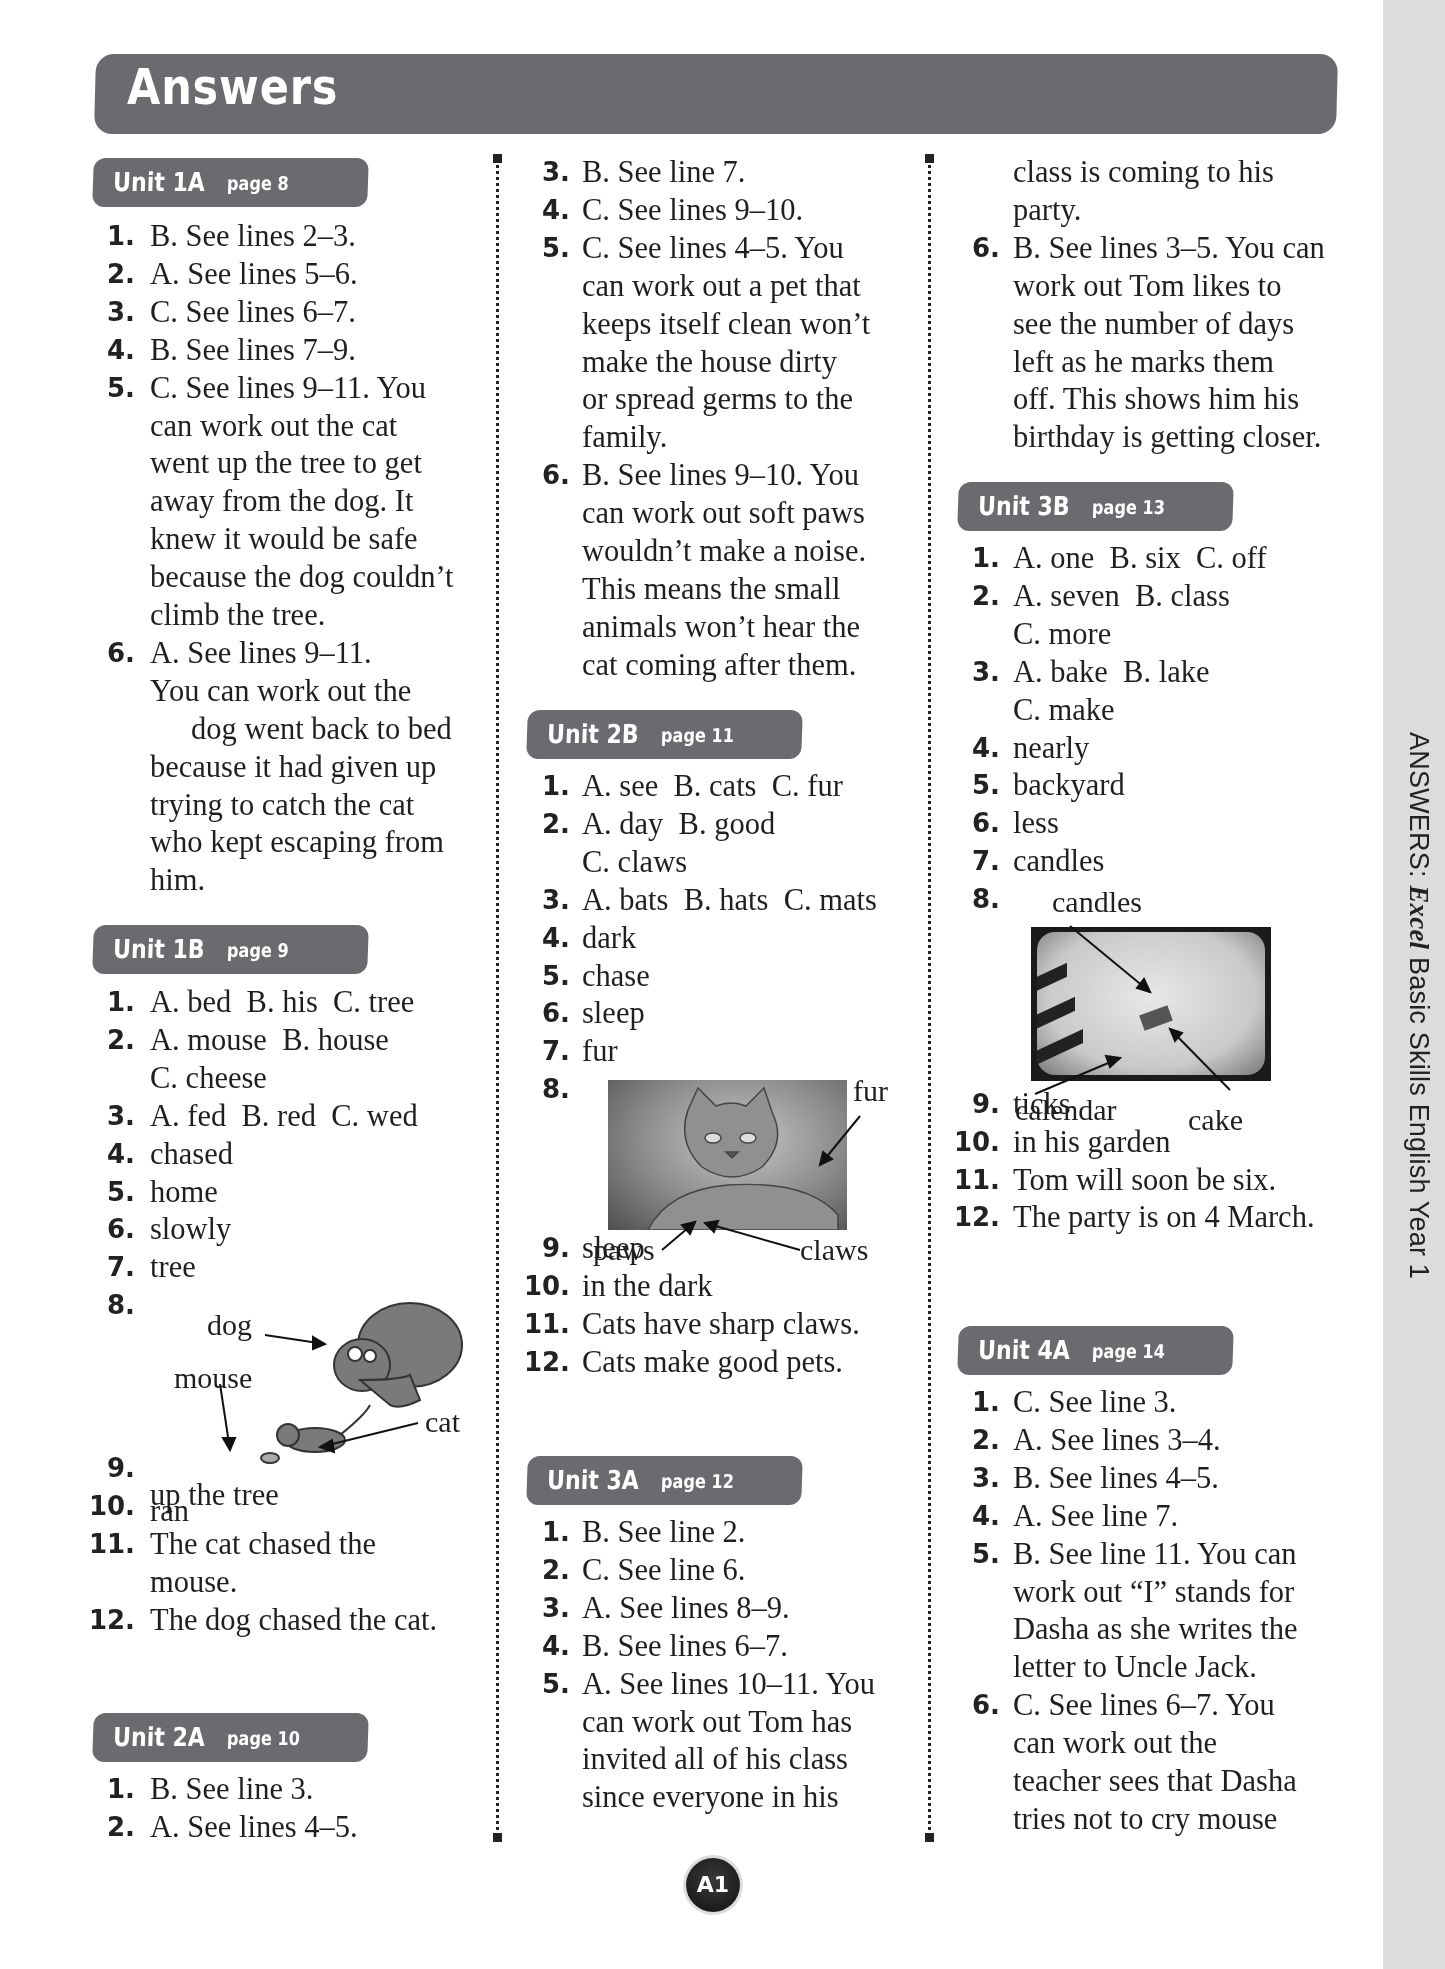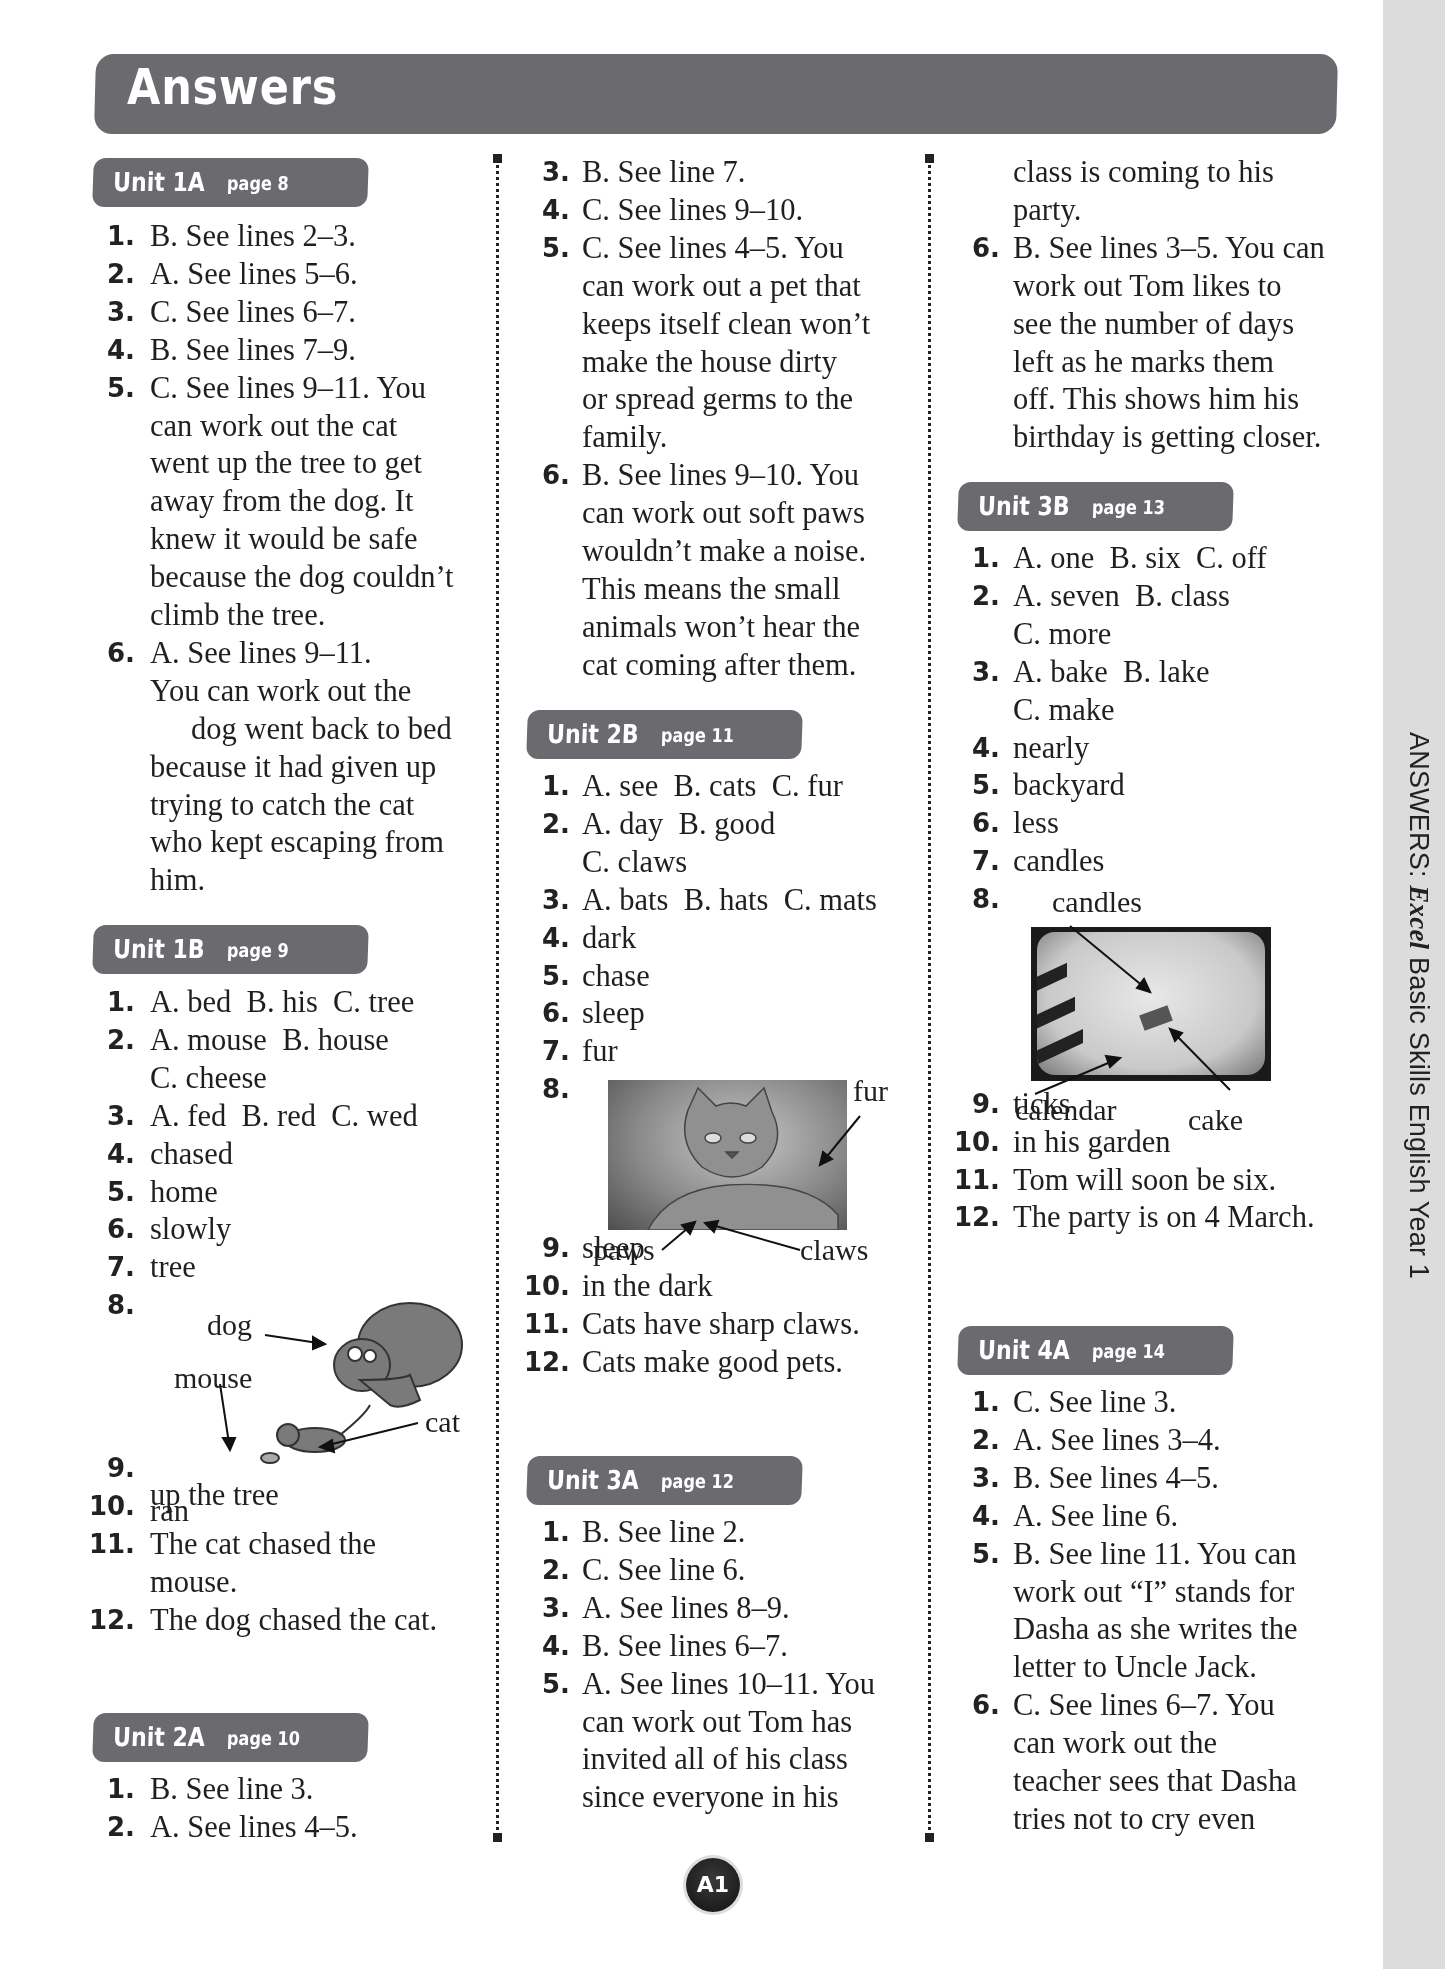--- a/index.html
+++ b/index.html
@@ -219,31 +219,31 @@
     <div class="txt" style="left: 1013px; top: 1161.56px;">Tom will soon be six.</div>
     <div class="num" style="left: 950px; top: 1199.46px;">12.</div>
     <div class="txt" style="left: 1013px; top: 1199.46px;">The party is on 4 March.</div>
     <div class="num" style="left: 950px; top: 1384px;">1.</div>
     <div class="txt" style="left: 1013px; top: 1384px;">C. See line 3.</div>
     <div class="num" style="left: 950px; top: 1421.9px;">2.</div>
     <div class="txt" style="left: 1013px; top: 1421.9px;">A. See lines 3–4.</div>
     <div class="num" style="left: 950px; top: 1459.8px;">3.</div>
     <div class="txt" style="left: 1013px; top: 1459.8px;">B. See lines 4–5.</div>
     <div class="num" style="left: 950px; top: 1497.7px;">4.</div>
-    <div class="txt" style="left: 1013px; top: 1497.7px;">A. See line 6.</div>
+    <div class="txt" style="left: 1013px; top: 1497.7px;">A. See line 7.</div>
     <div class="num" style="left: 950px; top: 1535.6px;">5.</div>
     <div class="txt" style="left: 1013px; top: 1535.6px;">B. See line 11. You can</div>
     <div class="txt" style="left: 1013px; top: 1573.5px;">work out “I” stands for</div>
     <div class="txt" style="left: 1013px; top: 1611.4px;">Dasha as she writes the</div>
     <div class="txt" style="left: 1013px; top: 1649.3px;">letter to Uncle Jack.</div>
     <div class="num" style="left: 950px; top: 1687.2px;">6.</div>
     <div class="txt" style="left: 1013px; top: 1687.2px;">C. See lines 6–7. You</div>
     <div class="txt" style="left: 1013px; top: 1725.1px;">can work out the</div>
     <div class="txt" style="left: 1013px; top: 1763px;">teacher sees that Dasha</div>
-    <div class="txt" style="left: 1013px; top: 1800.9px;">tries not to cry even</div>
+    <div class="txt" style="left: 1013px; top: 1800.9px;">tries not to cry mouse</div>
   </div>
 
 <svg style="left:210px; top:1280px;" width="270" height="200" viewBox="0 0 270 200">
   <g fill="#7a7a7a" stroke="#333" stroke-width="2">
     <ellipse cx="200" cy="65" rx="52" ry="42"></ellipse>
     <ellipse cx="152" cy="85" rx="28" ry="26"></ellipse>
     <circle cx="145" cy="74" r="7" fill="#fff"></circle>
       <circle cx="160" cy="76" r="6" fill="#fff"></circle>
     <path d="M150 100 q40 0 50 -5 l10 25 q-20 10 -30 5 z"></path>
     <ellipse cx="105" cy="160" rx="30" ry="12"></ellipse>

